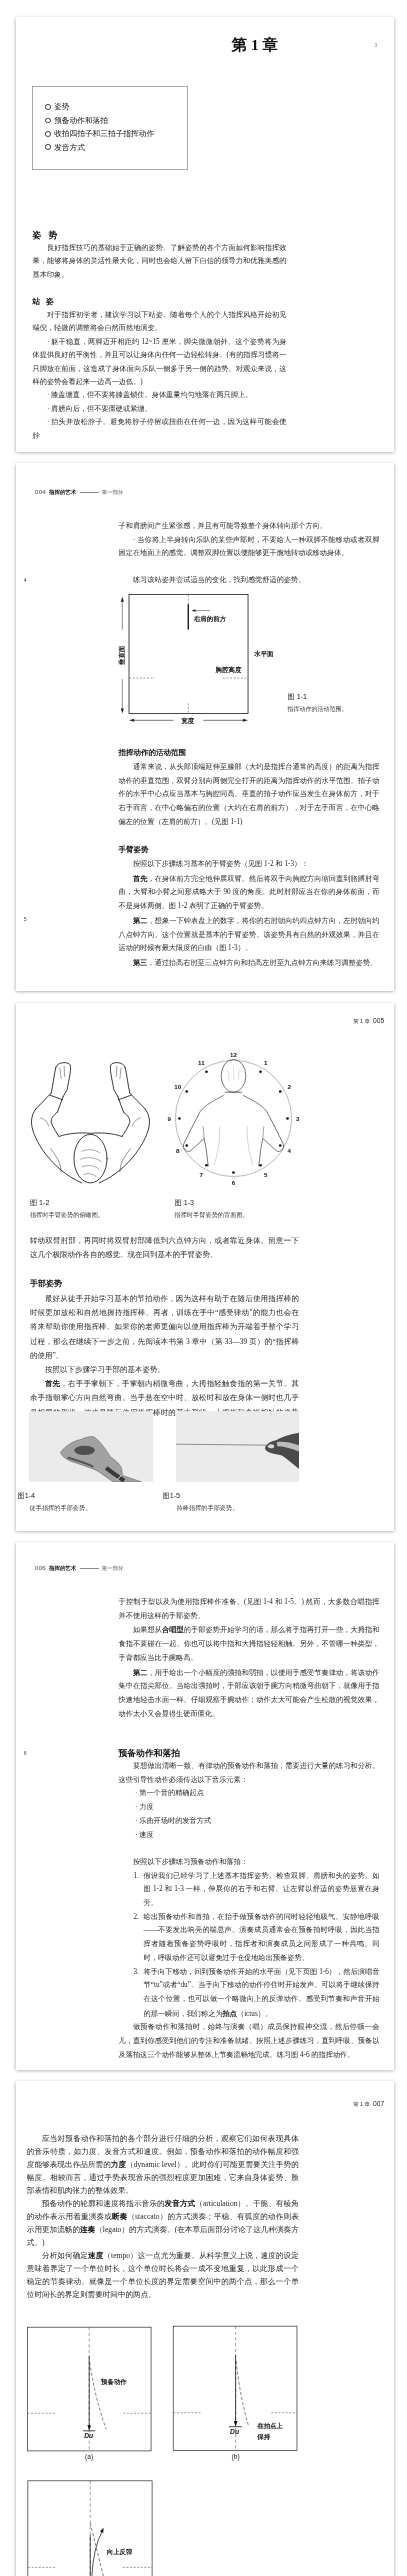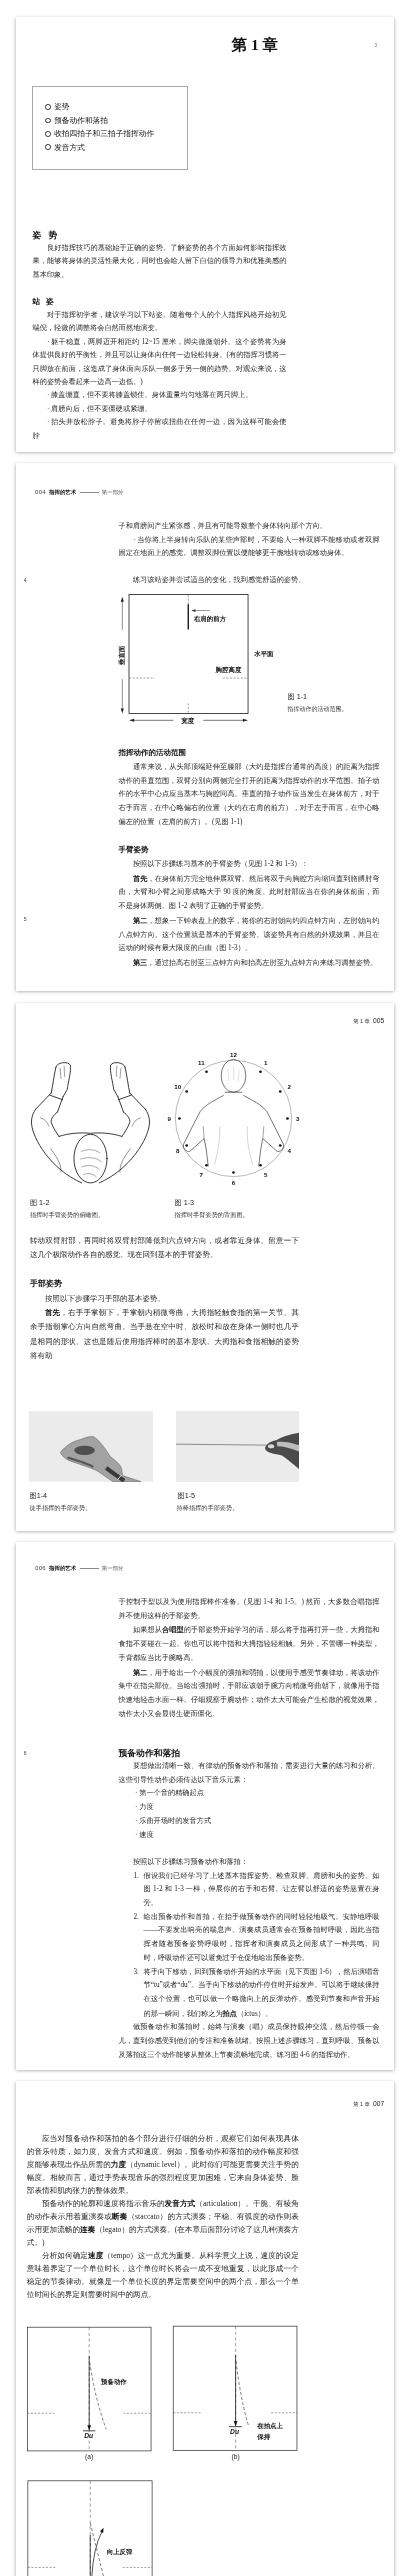--- a/index.html
+++ b/index.html
@@ -190,42 +190,43 @@
 
   <div class="a cap-title" style="left:14.4px;top:195px;">图 1-2</div>
   <div class="a cap" style="left:14.4px;top:208px;font-size:6.2px;">指挥时手臂姿势的俯瞰图。</div>
   <div class="a cap-title" style="left:159px;top:195px;">图 1-3</div>
   <div class="a cap" style="left:159px;top:208px;font-size:6.2px;">指挥时手臂姿势的背面图。</div>
 
   <p class="a t s3" style="left:14.4px;top:231px;">转动双臂肘部，再同时将双臂肘部降低到六点钟方向，或者靠近身体。留意一下这几个极限动作各自的感觉。现在回到基本的手臂姿势。</p>
 
   <h3 class="a h" style="left:14.4px;top:275px;font-size:8px;line-height:12.4px;">手部姿势</h3>
   <div class="a s3" style="left:14.4px;top:289px;">
+    <p class="t s3 ind">最好从徒手开始学习基本的节拍动作，因为这样有助于在随后使用指挥棒的时候更加放松和自然地握持指挥棒。再者，训练在手中“感受律动”的能力也会在将来帮助你使用指挥棒。如果你的老师更偏向以使用指挥棒为开端着手整个学习过程，那么在继续下一步之前，先阅读本书第 3 章中（第 33—39 页）的“指挥棒的使用”。</p>
     <p class="t s3 ind">按照以下步骤学习手部的基本姿势。</p>
     <p class="t s3 ind"><span class="kw">首先</span><span>，右手手掌朝下，手掌朝内稍微弯曲，大拇指轻触食指的第一关节。其余手指朝掌心方向自然弯曲。当手悬在空中时、放松时和放在身体一侧时也几乎是相同的形状。这也是随后使用指挥棒时的基本形状。大拇指和食指相触的姿势将有助</span></p>
   </div>
 
   <svg class="a" style="left:13.4px;top:408px;" width="124" height="71" viewBox="0 0 241 137">
     <rect x="0" y="0" width="241" height="137" fill="#ebebeb"></rect>
     <path d="M61 80 C70 68,85 58,100 55 C112 50,120 48,127 50 C140 60,150 75,158 88 C168 96,178 103,180 112 L182 125 L218 137 L163 137 C150 128,140 120,131 115 C115 108,100 104,90 100 C80 97,66 92,61 80 Z" fill="#a2a2a2" stroke="#444" stroke-width="0.8"></path>
     <ellipse cx="108" cy="76" rx="20" ry="9" fill="#4f4f4f"></ellipse>
     <path d="M75 90 C90 95,110 100,125 108" stroke="#555" stroke-width="4" fill="none"></path>
     <path d="M150 110 C160 118,170 125,185 135" stroke="#3a3a3a" stroke-width="8" fill="none"></path>
     <line x1="172" y1="133" x2="180" y2="124" stroke="#fff" stroke-width="1.5"></line>
   </svg>
   <svg class="a" style="left:160px;top:408px;" width="123" height="71" viewBox="0 0 238 137">
     <rect x="0" y="0" width="238" height="137" fill="#ebebeb"></rect>
     <line x1="0" y1="64" x2="190" y2="66" stroke="#7a7a7a" stroke-width="1.6"></line>
     <path d="M172 72 C175 62,185 58,195 56 C205 50,220 45,238 42 L238 112 C225 102,215 92,205 86 C190 82,175 82,172 72 Z" fill="#4a4a4a"></path>
     <path d="M195 60 C205 58,220 60,238 66 L238 78 C222 72,208 68,196 68 Z" fill="#bdbdbd"></path>
     <ellipse cx="184" cy="68" rx="6" ry="4" fill="#d8d8d8"></ellipse>
   </svg>
-  <div class="a cap-title" style="left:14px;top:488px;">图1-4</div>
+  <div class="a cap-title" style="left:2px;top:488px;">图1-4</div>
   <div class="a cap" style="left:14px;top:501px;font-size:6.2px;">徒手指挥的手部姿势。</div>
-  <div class="a cap-title" style="left:162px;top:488px;">图1-5</div>
+  <div class="a cap-title" style="left:147px;top:488px;">图1-5</div>
   <div class="a cap" style="left:161px;top:501px;font-size:6.2px;">持棒指挥的手部姿势。</div>
 </section>
 
 <section class="pg" style="top:1542px;height:528px;">
   <div class="a hdr" style="left:19.6px;top:23px;">
     <span class="no">006</span><span class="bk">指挥的艺术</span><span class="rule"></span><span class="pt">第一部分</span>
   </div>
 
   <div class="a s2" style="left:103px;top:54px;">
     <p class="t s2">于控制手型以及为使用指挥棒作准备。(见图 1-4 和 1-5。) 然而，大多数合唱指挥并不使用这样的手部姿势。</p>

